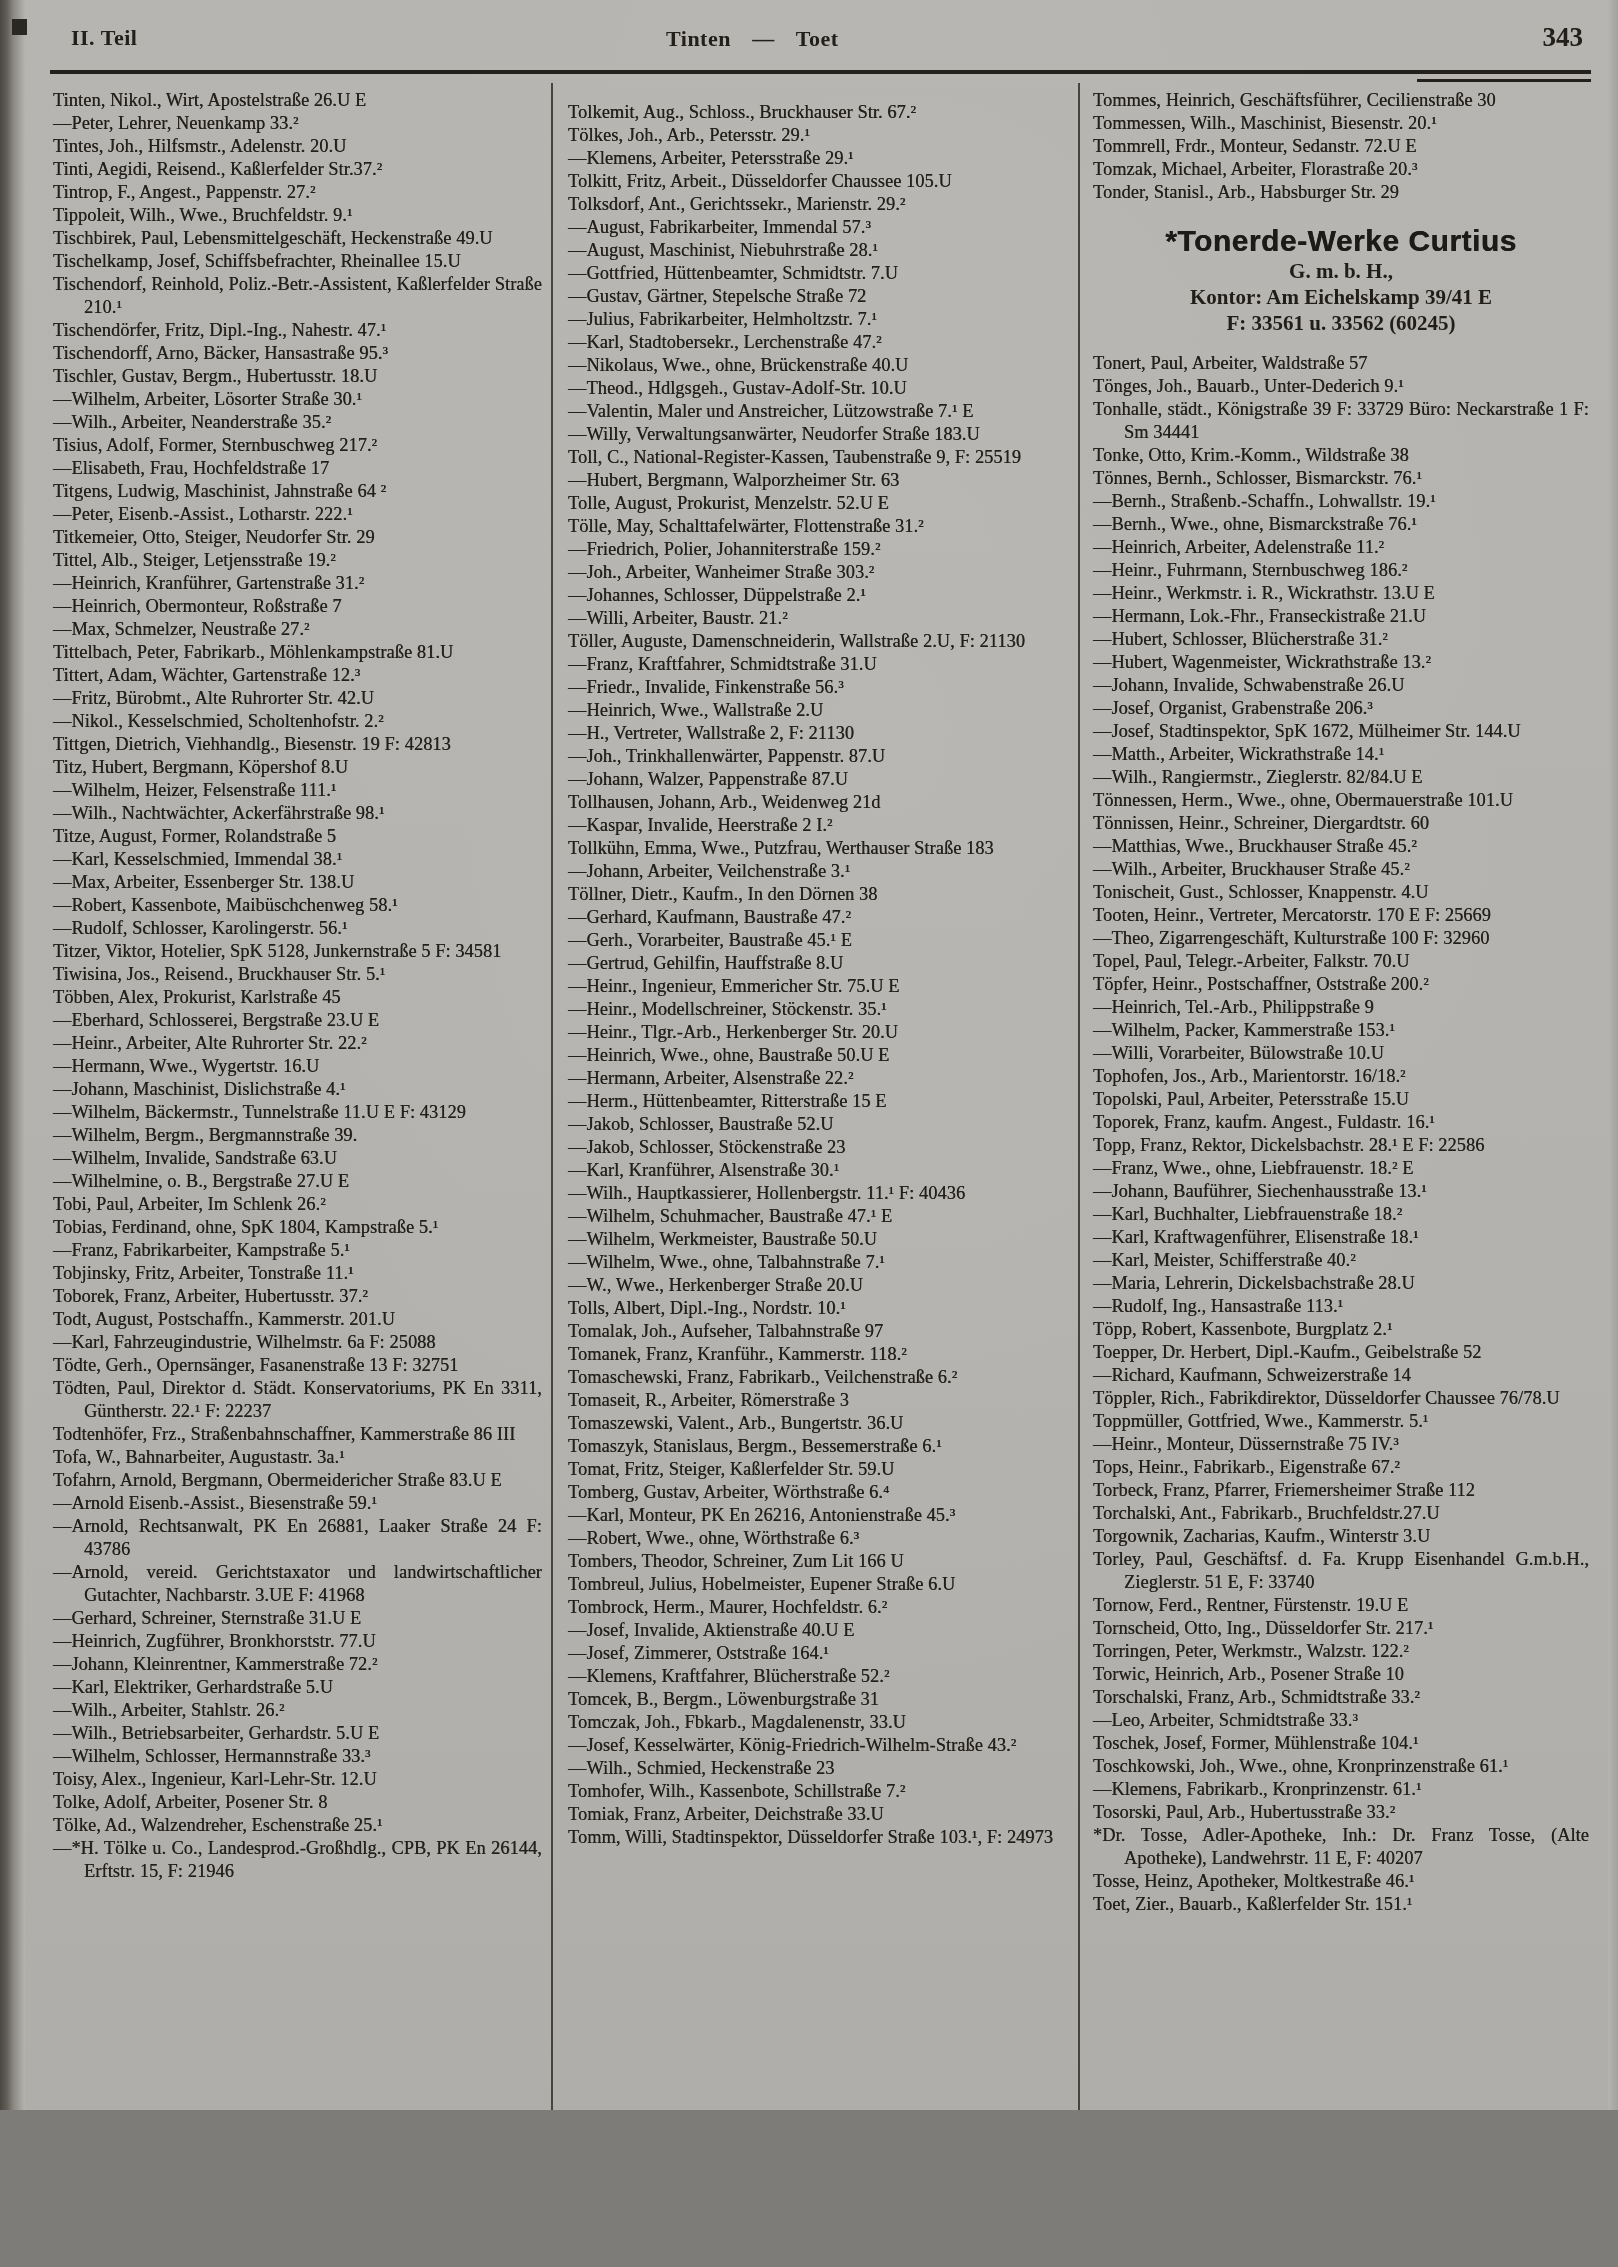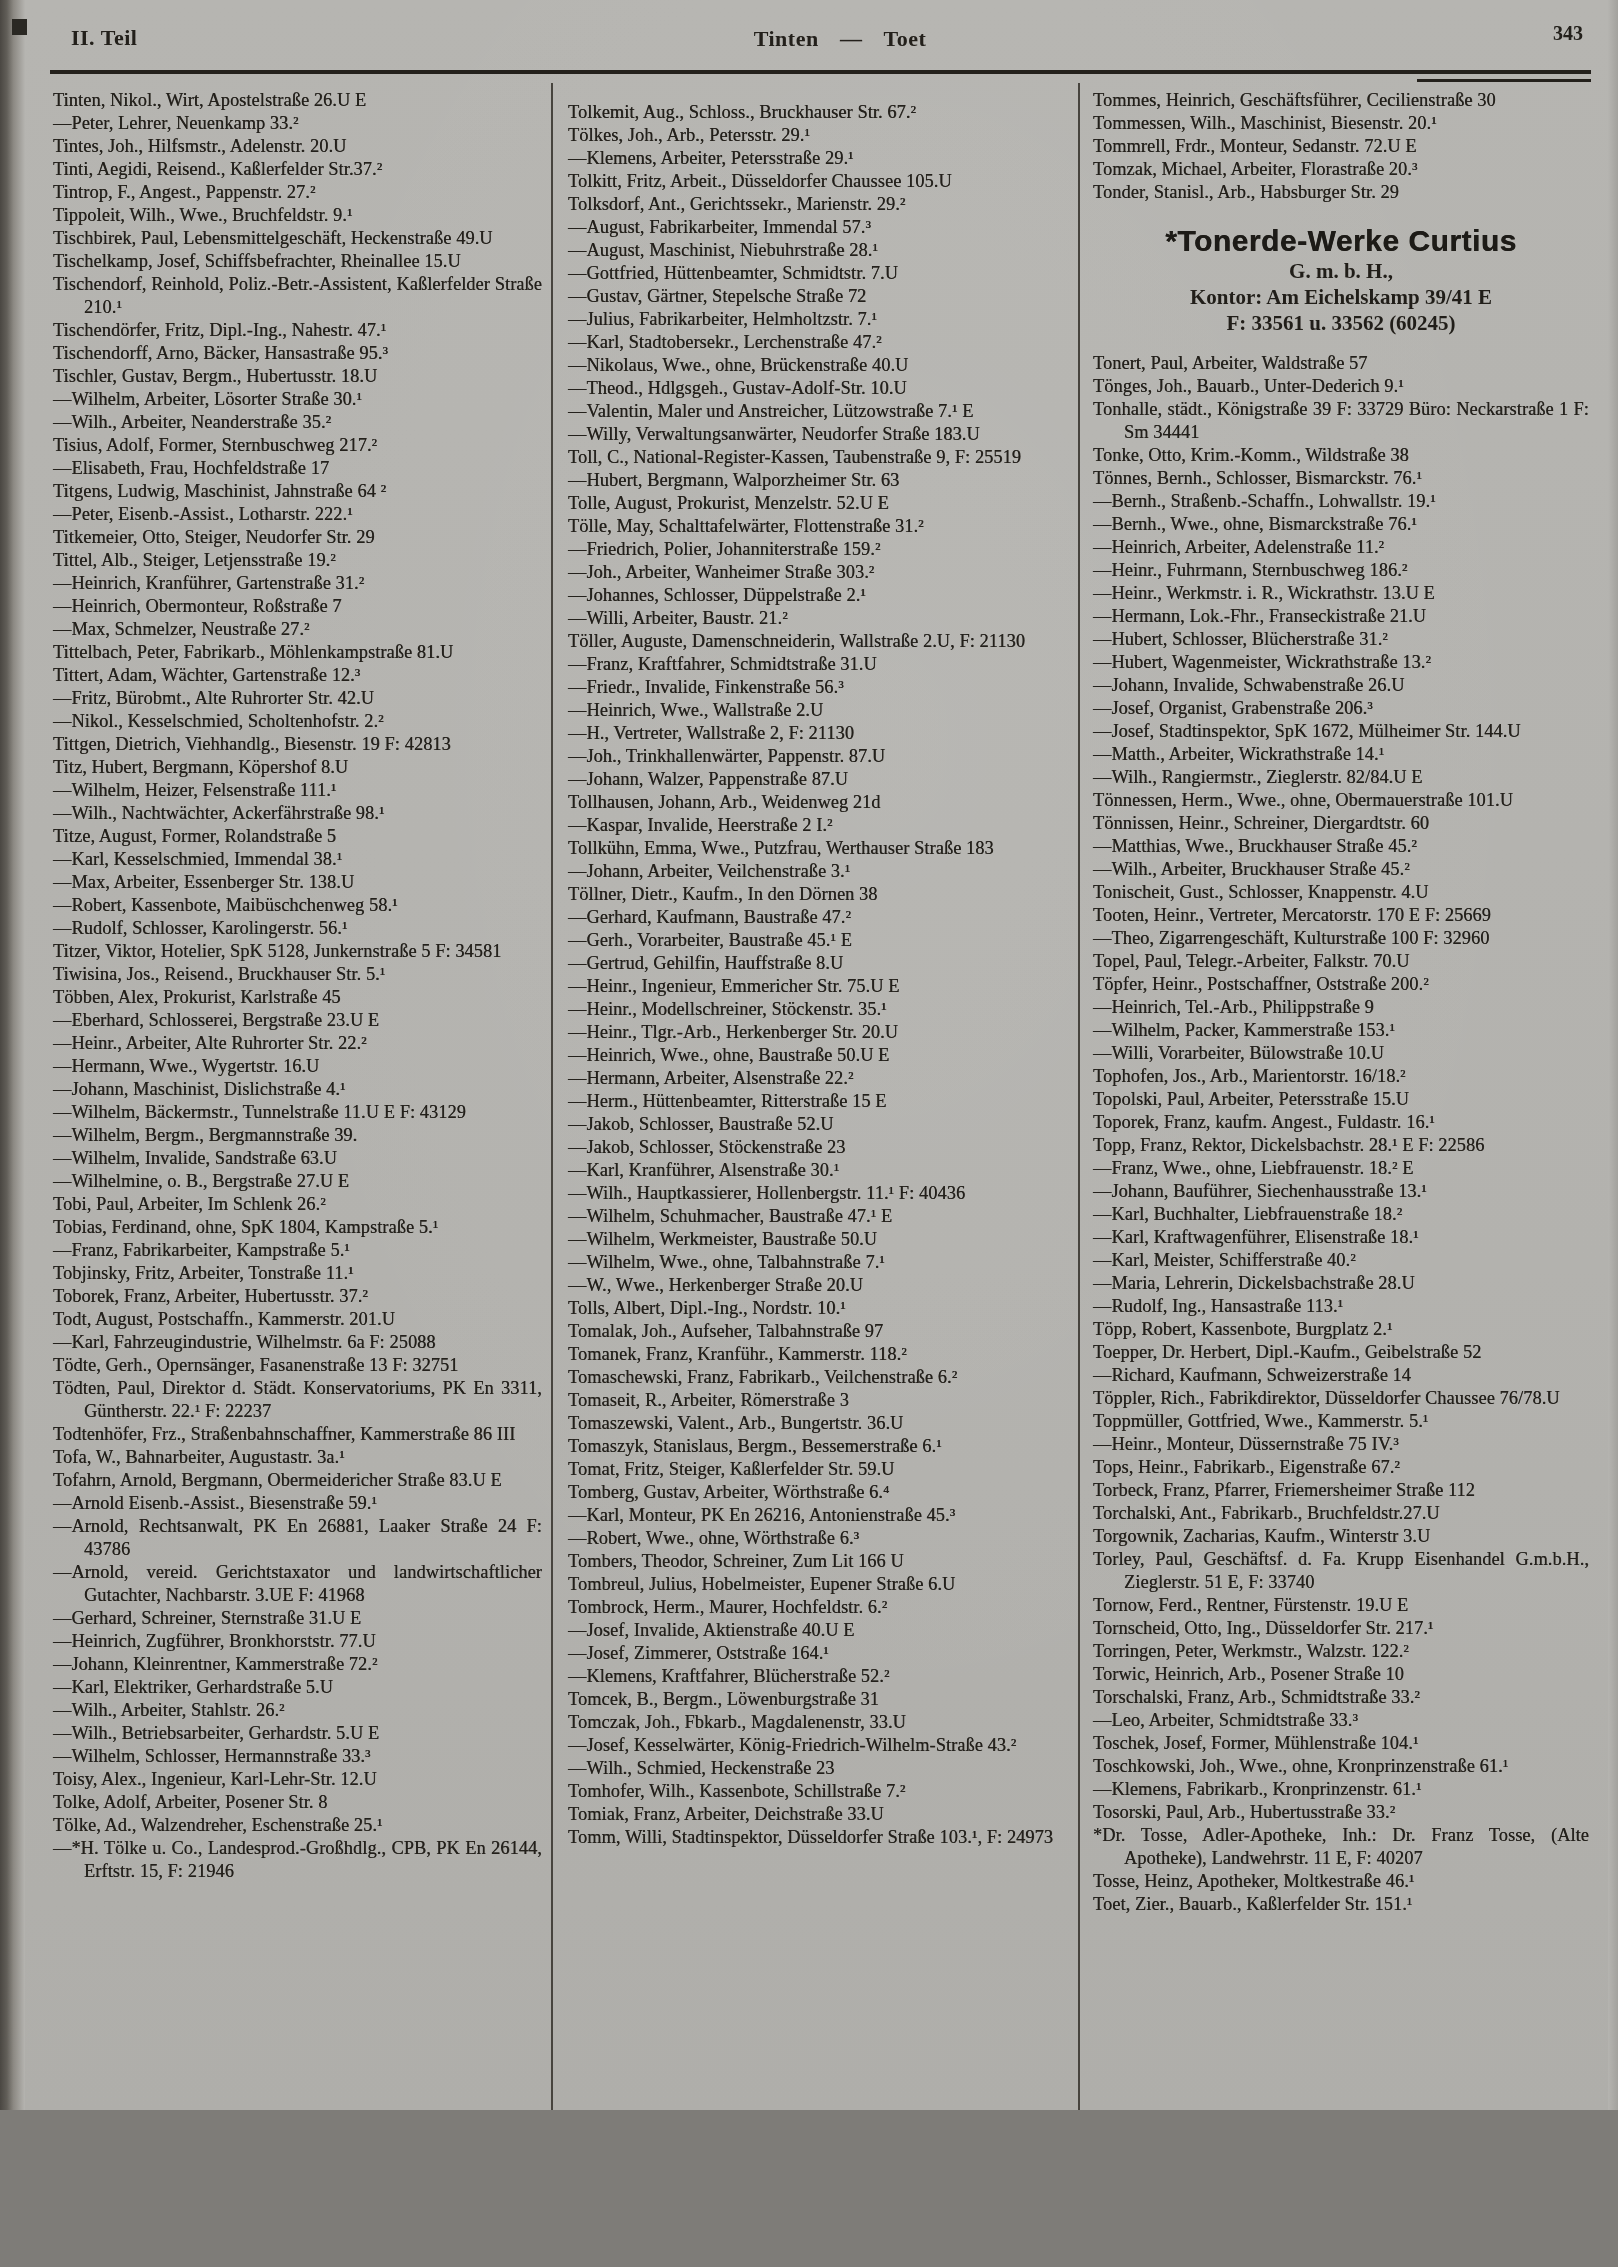--- a/index.html
+++ b/index.html
@@ -12,24 +12,24 @@
     color:#23201b;
   }
   
   .binding-edge{position:absolute;left:0;top:0;width:25px;height:2267px;
     background:linear-gradient(90deg,#4a4742 0px,#615e58 6.8px,#8c8983 13.5px,#b5b4b0 25px);}
   .corner-mark{position:absolute;left:11.6px;top:19.3px;width:15.4px;height:15.4px;background:#2a2823;}
   .right-edge{position:absolute;right:0;top:0;width:9.7px;height:2267px;background:linear-gradient(270deg,#a3a29e,#b5b4b0);}
 
   
   .hdr-left{position:absolute;left:71px;top:25px;font-size:22px;font-weight:bold;letter-spacing:0.5px;}
-  .hdr-center{position:absolute;left:666px;top:26px;width:348px;text-align:center;
+  .hdr-center{position:absolute;left:666px;top:26px;width:348px;text-align:left;
     font-size:22px;font-weight:bold;word-spacing:15.4px;letter-spacing:0.5px;}
   .hdr-right{position:absolute;left:1506px;top:22px;width:77px;text-align:right;
-    font-size:20px;font-weight:bold;}
+    font-size:27px;font-weight:bold;}
   .rule-main{position:absolute;left:50px;top:70px;width:1541px;height:3.9px;background:#24211c;}
   .rule-right{position:absolute;left:1417px;top:79px;width:174px;height:2.9px;background:#24211c;}
 
   
   .col{position:absolute;top:89px;bottom:0;}
   .vsep{position:absolute;top:83px;width:1.9px;height:2170px;background:#47443e;}
   .vsep1{left:551px;}
   .vsep2{left:1078px;}
 
   .entry{

